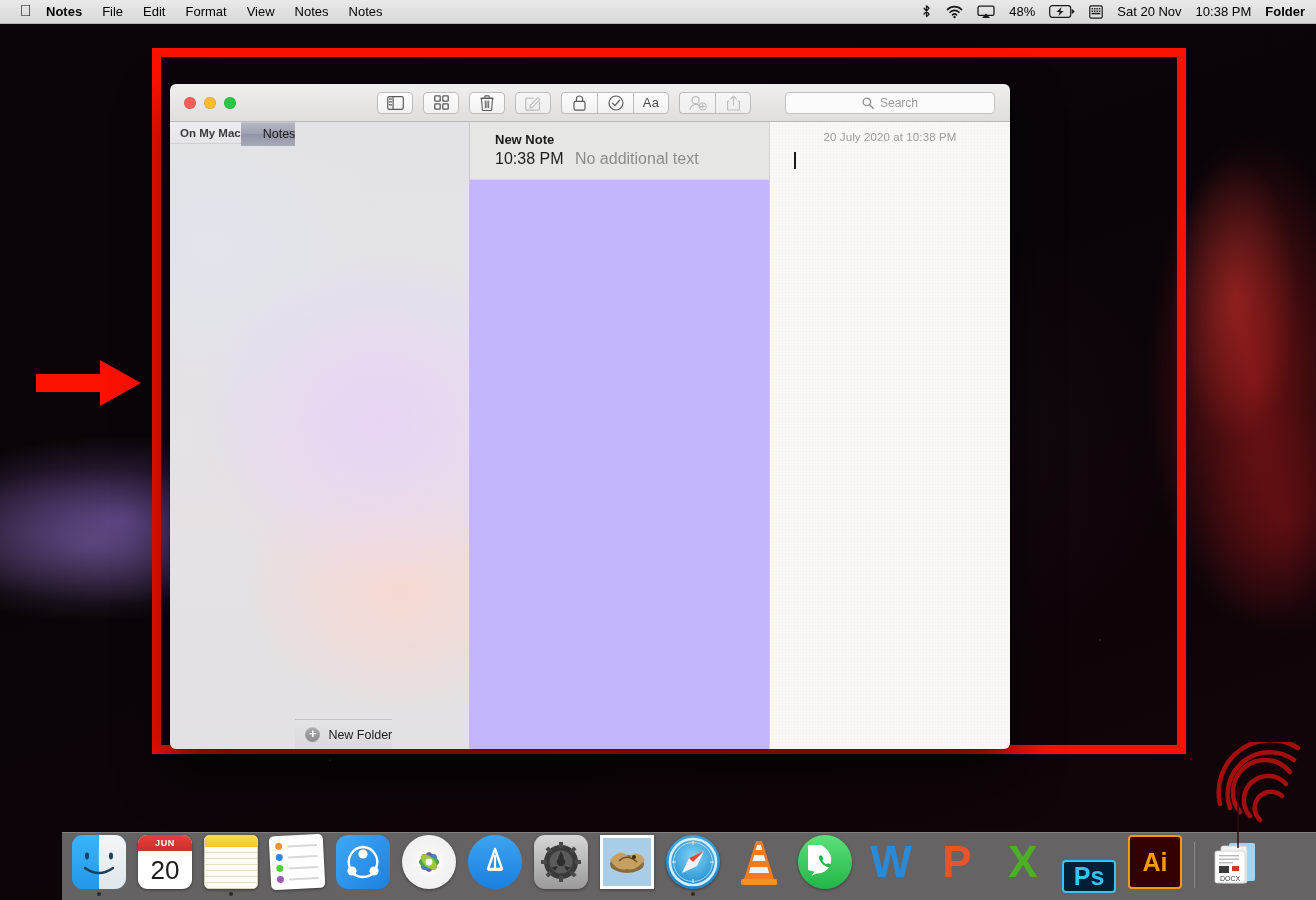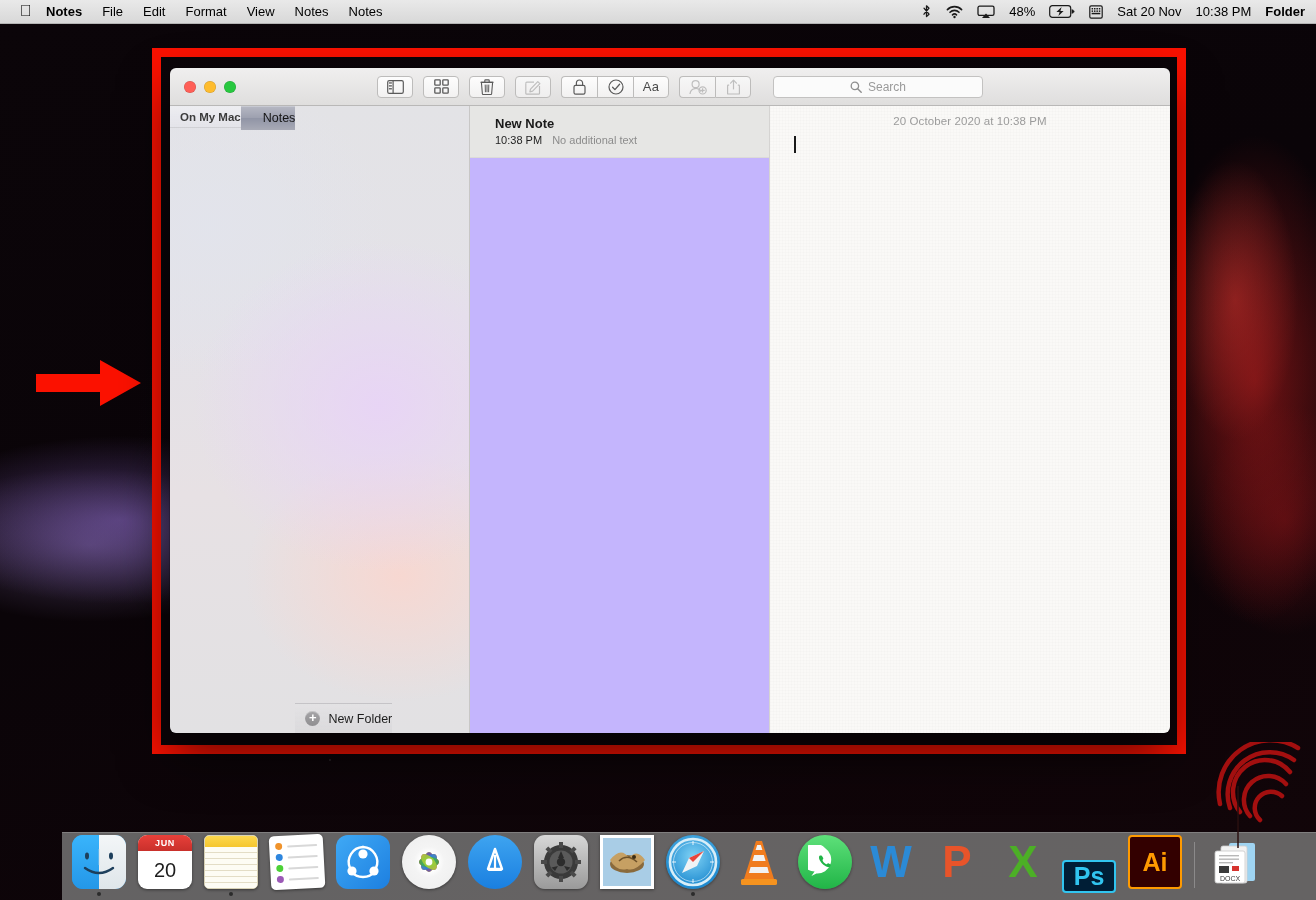--- a/index.html
+++ b/index.html
@@ -54,21 +54,21 @@
   
   #annot-rect {
     position:absolute; left:152px; top:48px; width:1034px; height:706px;
     border:9px solid #fb1100; z-index:40; pointer-events:none;
   }
   
   #annot-arrow { position:absolute; left:36px; top:360px; z-index:41; }
 
   
   #notes-window {
-    position:absolute; left:170px; top:68px; width:1000px; height:665px;
+    position:absolute; left:170px; top:84px; width:840px; height:665px;
     border-radius:6px; overflow:hidden; z-index:45;
     box-shadow:0 22px 50px rgba(0,0,0,.62), 0 0 0 .5px rgba(0,0,0,.35);
     display:flex; flex-direction:column;
   }
 
   
   #toolbar {
     height:38px; flex:0 0 38px;
     background:linear-gradient(to bottom,#f0efef,#dfdedd);
     border-bottom:1px solid #b9b8b7;
@@ -91,21 +91,21 @@
   .tb-group .tb-btn { border-radius:0; border-right-width:0; }
   .tb-group .tb-btn:first-child { border-radius:4px 0 0 4px; }
   .tb-group .tb-btn:last-child { border-radius:0 4px 4px 0; border-right-width:1px; }
   .tb-group .tb-btn:only-child { border-radius:4px; border-right-width:1px; }
   .tb-btn.disabled { background:linear-gradient(to bottom,#f7f7f7,#efeeee); }
   .tb-btn.disabled svg { opacity:.34; }
   .tb-btn svg { display:block; }
   .tb-aa { font-size:13px; color:#4a4a4a; letter-spacing:.2px; }
 
   #search-field {
-    margin-left:12px; width:210px; height:22px; border-radius:4px;
+    margin-left:24px; width:210px; height:22px; border-radius:4px;
     background:#fbfbfb; border:1px solid #c3c2c1;
     display:flex; align-items:center; justify-content:center; gap:6px;
     font-size:12px; color:#9a9a9a;
   }
 
   
   #win-body { flex:1; display:flex; min-height:0; }
 
   
   #sidebar {
@@ -152,21 +152,21 @@
   #note-list {
     width:300px; flex:0 0 300px;
     background:#c4b5fd; border-right:1px solid #d5d4d2;
     display:flex; flex-direction:column;
   }
   .note-item {
     padding:10px 12px 11px 25px; background:#e6e6e4;
     border-bottom:1px solid #dcdbd8;
   }
   .note-title { font-size:13px; font-weight:bold; color:#1a1a1a; margin-bottom:3px; }
-  .note-sub { font-size:11px; color:#1f1f1f; }
+  .note-sub { font-size:16px; color:#1f1f1f; }
   .note-sub .preview { color:#8c8c8c; margin-left:7px; }
 
   
   #editor {
     flex:1; position:relative; min-width:0;
     background-color:#faf9f7;
     background-image:
       repeating-linear-gradient(0deg, rgba(0,0,0,.012) 0 1px, rgba(0,0,0,0) 1px 3px),
       repeating-linear-gradient(90deg, rgba(0,0,0,.010) 0 1px, rgba(0,0,0,0) 1px 3px);
   }
@@ -198,21 +198,21 @@
   .run-dot.hidden { visibility:hidden; }
 
   
   .ic-finder{border-radius:11px;overflow:hidden;background:linear-gradient(to bottom,#2ea9f5,#1b8fe0);position:relative;}
   .ic-finder::before{content:"";position:absolute;left:0;top:0;width:50%;height:100%;background:linear-gradient(to bottom,#39b4fb,#2497e8);}
   .ic-finder::after{content:"";position:absolute;right:0;top:0;width:50%;height:100%;background:linear-gradient(to bottom,#f3f6f8,#dfe6ea);}
   .finder-face{position:absolute;inset:0;z-index:3;}
 
   .ic-cal{border-radius:9px;overflow:hidden;background:#fff;box-shadow:0 1px 3px rgba(0,0,0,.45);display:flex;flex-direction:column;}
   .cal-top{height:16px;background:linear-gradient(to bottom,#e8403a,#c9302b);color:#fff;font-size:9px;font-weight:bold;display:flex;align-items:center;justify-content:center;letter-spacing:.6px;}
-  .cal-day{flex:1;display:flex;align-items:center;justify-content:center;font-size:20px;color:#1d1d1d;font-weight:300;line-height:1;}
+  .cal-day{flex:1;display:flex;align-items:center;justify-content:center;font-size:26px;color:#1d1d1d;font-weight:300;line-height:1;}
 
   .ic-notes{border-radius:5px;overflow:hidden;background:#fdfcf4;box-shadow:0 1px 3px rgba(0,0,0,.45);display:flex;flex-direction:column;border:1px solid #d8d2b6;}
   .notes-top{height:11px;background:linear-gradient(to bottom,#fdd84e,#f5c62f);}
   .notes-lines{flex:1;background:repeating-linear-gradient(to bottom,#fdfcf4 0 5px,#e3ddc6 5px 6px);}
 
   .ic-reminders{border-radius:5px;background:#fff;box-shadow:0 1px 3px rgba(0,0,0,.45);padding:7px 6px;display:flex;flex-direction:column;gap:4px;transform:rotate(-3deg);}
   .rem-row{display:flex;align-items:center;gap:5px;}
   .rem-dot{width:7px;height:7px;border-radius:50%;flex:0 0 7px;}
   .rem-line{height:2px;background:#d8d8d8;flex:1;border-radius:1px;}
 
@@ -428,21 +428,21 @@
       <div class="note-item">
         <div class="note-title">New Note</div>
         <div class="note-sub">
           <span>10:38 PM</span>
           <span class="preview">No additional text</span>
         </div>
       </div>
     </div>
 
     <div id="editor">
-      <div id="note-date">20 October 2020 at 10:38 PM</div>
+      <div id="note-date">20 July 2020 at 10:38 PM</div>
       <div id="caret"></div>
     </div>
 
   </div>
 </div>
 
 <div id="annot-rect"></div>
 <svg id="annot-arrow" width="106" height="46" viewBox="0 0 106 46">
   <path d="M0 14 L64 14 L64 0 L105 23 L64 46 L64 32 L0 32 Z" fill="#fb1100"></path>
 </svg>

